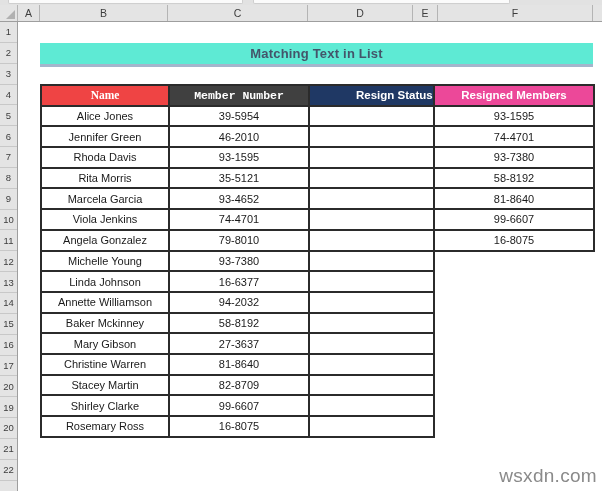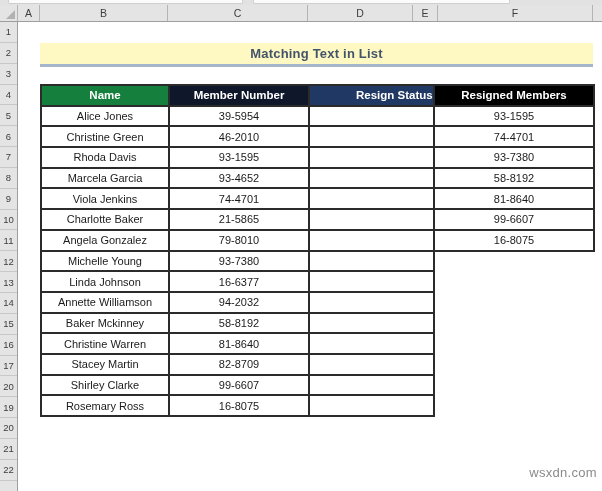--- a/index.html
+++ b/index.html
@@ -36,21 +36,21 @@
   table.xl { position:absolute; border-collapse:collapse; table-layout:fixed; }
   table.xl th, table.xl td {
     border:2px solid #2b2b2b; padding:0; height:18.7px;
     text-align:center; vertical-align:middle; overflow:hidden; white-space:nowrap;
   }
   table.xl th { font-size:11.5px; font-weight:bold; }
   table.xl td { font-size:11px; color:#1a1a1a; }
   .members-table { left:40px; top:84px; }
   .resigned-table { left:433px; top:84px; }
 
-  .watermark { position:absolute; right:5px; top:465px; font-size:13px; color:#8a8a8a; letter-spacing:0.3px; }
+  .watermark { position:absolute; right:5px; top:465px; font-size:19px; color:#8a8a8a; letter-spacing:0.3px; }
 </style>
 </head>
 <body>
 
 <div class="sheet">
 
   <div class="formula-strip">
     <div class="seg seg-namebox"></div>
     <div class="seg seg-formula"></div>
   </div>
@@ -85,67 +85,67 @@
       <div class="rh">16</div>
       <div class="rh">17</div>
       <div class="rh">20</div>
       <div class="rh">19</div>
       <div class="rh">20</div>
       <div class="rh">21</div>
       <div class="rh">22</div>
       <div class="rh"></div>
     </div>
 
-  <div class="title-block" style="background: #fef9c3; color: rgb(68, 84, 106); border-bottom: 3px solid rgb(164, 181, 204);">Matching Text in List</div>
+  <div class="title-block" style="background: #5eead4; color: rgb(68, 84, 106); border-bottom: 3px solid rgb(164, 181, 204);">Matching Text in List</div>
 
   <table class="xl members-table">
     <colgroup>
       <col style="width:128px">
         <col style="width:140px">
         <col style="width:110px">
     </colgroup>
     <thead>
         <tr>
-          <th style="background: #15803d; color: rgb(255, 255, 255);">Name</th>
-          <th style="background: #0f172a; color: rgb(255, 255, 255);">Member Number</th>
+          <th style="background: #ef4444; color: rgb(255, 255, 255); font-family: Liberation Serif, serif;">Name</th>
+          <th style="background: #404040; color: rgb(255, 255, 255); font-family: Liberation Mono, monospace;">Member Number</th>
           <th style="background: rgb(31, 56, 100); color: rgb(255, 255, 255); padding-left: 46px;">Resign Status</th>
         </tr>
       </thead>
     <tbody>
         <tr>
           <td>Alice Jones</td>
           <td>39-5954</td>
           <td></td>
         </tr>
         <tr>
-          <td>Christine Green</td>
+          <td>Jennifer Green</td>
           <td>46-2010</td>
           <td></td>
         </tr>
         <tr>
           <td>Rhoda Davis</td>
           <td>93-1595</td>
           <td></td>
         </tr>
         <tr>
+          <td>Rita Morris</td>
+          <td>35-5121</td>
+          <td></td>
+        </tr>
+        <tr>
           <td>Marcela Garcia</td>
           <td>93-4652</td>
           <td></td>
         </tr>
         <tr>
           <td>Viola Jenkins</td>
           <td>74-4701</td>
           <td></td>
         </tr>
         <tr>
-          <td>Charlotte Baker</td>
-          <td>21-5865</td>
-          <td></td>
-        </tr>
-        <tr>
           <td>Angela Gonzalez</td>
           <td>79-8010</td>
           <td></td>
         </tr>
         <tr>
           <td>Michelle Young</td>
           <td>93-7380</td>
           <td></td>
         </tr>
         <tr>
@@ -154,20 +154,25 @@
           <td></td>
         </tr>
         <tr>
           <td>Annette Williamson</td>
           <td>94-2032</td>
           <td></td>
         </tr>
         <tr>
           <td>Baker Mckinney</td>
           <td>58-8192</td>
+          <td></td>
+        </tr>
+        <tr>
+          <td>Mary Gibson</td>
+          <td>27-3637</td>
           <td></td>
         </tr>
         <tr>
           <td>Christine Warren</td>
           <td>81-8640</td>
           <td></td>
         </tr>
         <tr>
           <td>Stacey Martin</td>
           <td>82-8709</td>
@@ -185,21 +190,21 @@
         </tr>
       </tbody>
   </table>
 
   <table class="xl resigned-table">
     <colgroup>
         <col style="width:160px">
       </colgroup>
     <thead>
         <tr>
-          <th style="background: #000000; color: rgb(255, 255, 255);">Resigned Members</th>
+          <th style="background: #ec4899; color: rgb(255, 255, 255);">Resigned Members</th>
         </tr>
       </thead>
     <tbody>
         <tr>
           <td>93-1595</td>
         </tr>
         <tr>
           <td>74-4701</td>
         </tr>
         <tr>

